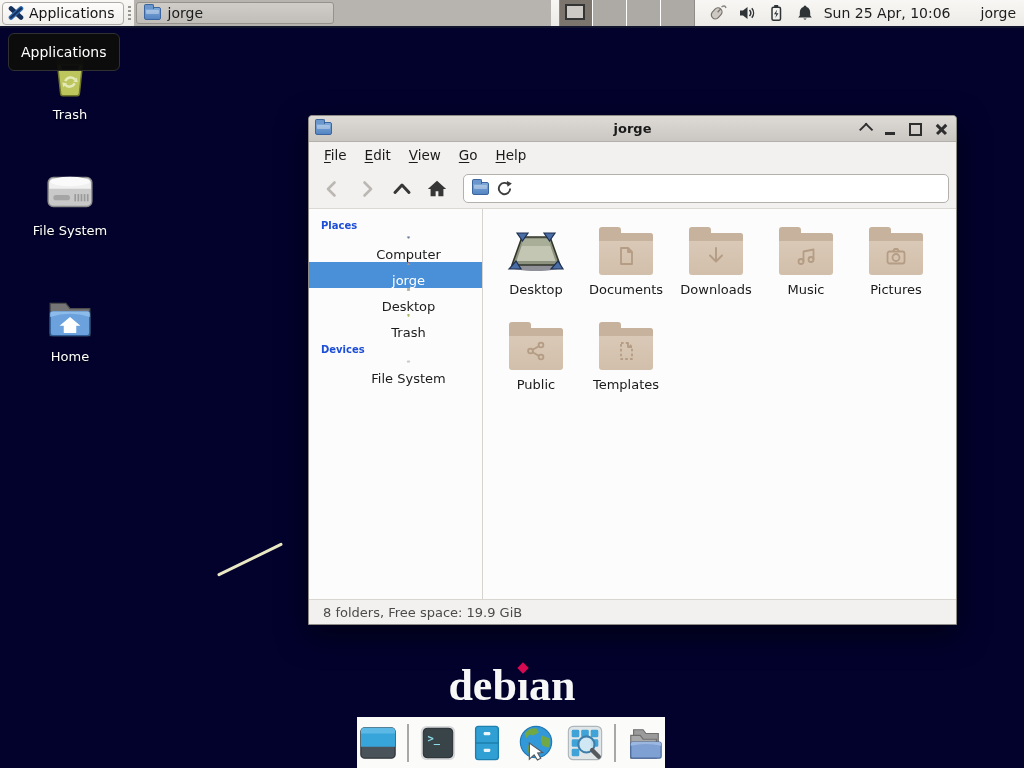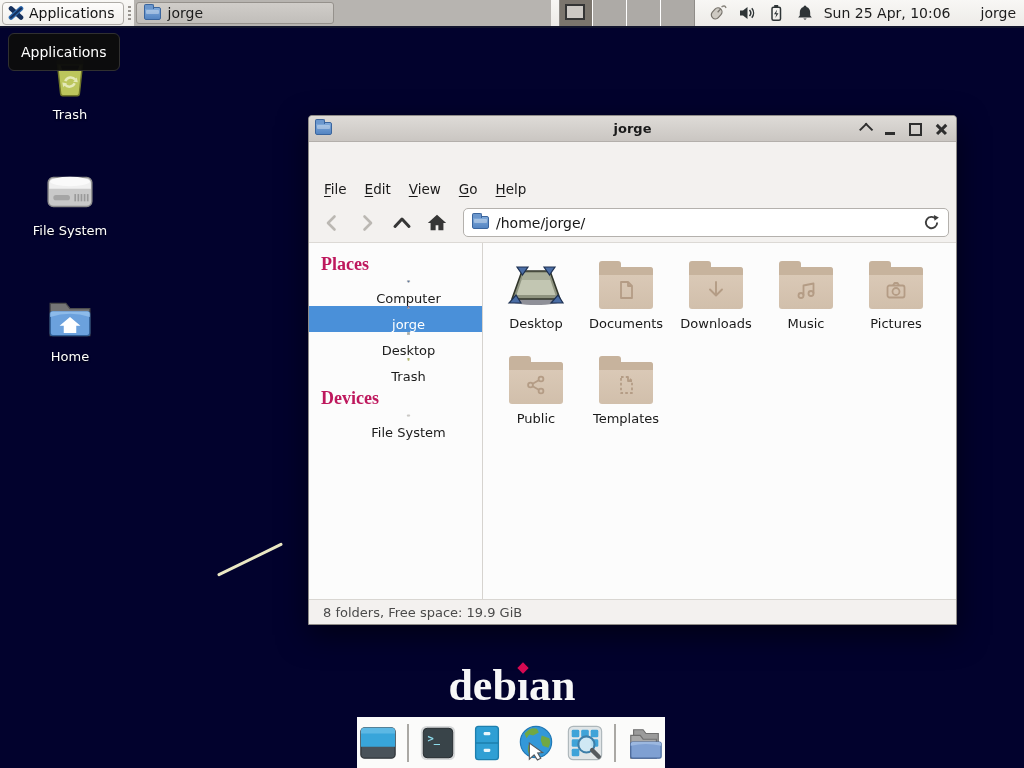--- a/index.html
+++ b/index.html
@@ -62,34 +62,34 @@
   .controls { position:absolute; right:8px; top:0; height:26px; display:flex; align-items:center; gap:13px; }
   .ctl { width:13px; height:13px; position:relative; display:flex; align-items:center; justify-content:center; }
   .ctl-shade::before { content:""; width:8px; height:8px; border-top:2px solid #2e2e2e; border-right:2px solid #2e2e2e;
     transform:rotate(-45deg) translate(1px,2px); }
   .ctl-min::before { content:""; width:10px; height:2.5px; background:#2e2e2e; align-self:flex-end; margin-bottom:1px; }
   .ctl-max::before { content:""; width:10px; height:9px; border:2px solid #2e2e2e; }
   .ctl-close::before, .ctl-close::after { content:""; position:absolute; left:0px; top:5.5px; width:13px; height:2.5px; background:#2e2e2e; }
   .ctl-close::before { transform:rotate(45deg); }
   .ctl-close::after { transform:rotate(-45deg); }
 
-  .menubar { height:27px; background:#f3f1ef; display:flex; align-items:center; padding-left:6px; flex:none;margin-top:34px; }
+  .menubar { height:27px; background:#f3f1ef; display:flex; align-items:center; padding-left:6px; flex:none; }
   .menu-item { padding:0 9px; font-size:13.5px; color:#1a1a1a; line-height:27px; }
   .menu-item u { text-decoration:underline; text-underline-offset:2px; }
 
   .toolbar { height:40px; background:#f3f1ef; border-bottom:1px solid #dcd9d5; display:flex; align-items:center;
     padding:0 7px; gap:3px; flex:none; }
   .nav-btn { width:32px; height:28px; display:flex; align-items:center; justify-content:center; border-radius:3px; }
   .path-entry { flex:1; height:29px; margin-left:7px; background:#fff; border:1px solid #b4b1ad; border-radius:5px;
     display:flex; align-items:center; padding:0 8px; gap:7px; }
   .path-entry .ptext { flex:1; font-size:14px; color:#161616; }
 
   .content { flex:1; display:flex; min-height:0; }
   .sidebar { width:174px; background:#fcfcfc; border-right:1px solid #d6d3cf; padding-top:7px; }
-  .sb-header { padding:4px 0 5px 12px; font-size:18px; font-weight:bold; color:#be185d;font-family:Liberation Serif, serif; }
+  .sb-header { padding:4px 0 5px 12px; font-size:10px; font-weight:bold; color:#1d4ed8; }
   .sb-item { height:26px; display:flex; align-items:center; gap:8px; padding-left:26px; font-size:13px; color:#1b1b1b;flex-direction:column; }
   .sb-item.selected { background:#4a90d9; color:#fff; }
 
   .file-area { flex:1; background:#fcfcfc; overflow:hidden; }
   .file-grid { display:grid; grid-template-columns:repeat(5,90px); grid-auto-rows:95px; padding:10px 0 0 8px; }
   .file-item { display:flex; flex-direction:column; align-items:center; }
   .file-item .icon-wrap { height:60px; display:flex; align-items:flex-end; justify-content:center; padding-bottom:4px; }
   .file-item .flabel { font-size:13px; color:#1a1a1a; margin-top:3px; }
 
   .statusbar { height:25px; background:#f3f1ef; border-top:1px solid #d9d6d2; display:flex; align-items:center;
@@ -259,21 +259,20 @@
           <polyline points="4,13.5 11,6 18,13.5" fill="none" stroke="#363636" stroke-width="3" stroke-linecap="round" stroke-linejoin="round"></polyline>
         </svg>
       </div>
       <div class="nav-btn">
         <svg width="22" height="22" viewBox="0 0 24 24">
           <path d="M12 3 L22 12 h-3 v8 h-5.5 v-5.5 h-3 V20 H5 v-8 H2 z" fill="#363636"></path>
         </svg>
       </div>
       <div class="path-entry">
         <span class="mini-folder"></span>
-        <span class="ptext">/home/jorge/</span>
         <svg width="17" height="17" viewBox="0 0 18 18">
           <path d="M13.6 5.2 A6 6 0 1 0 15 9" fill="none" stroke="#3d3d3d" stroke-width="2"></path>
           <polygon points="11.5,1 16.8,3.8 12.2,7.2" fill="#3d3d3d"></polygon>
         </svg>
       </div>
     </div>
 
     <div class="content">
 
       <div class="sidebar">

